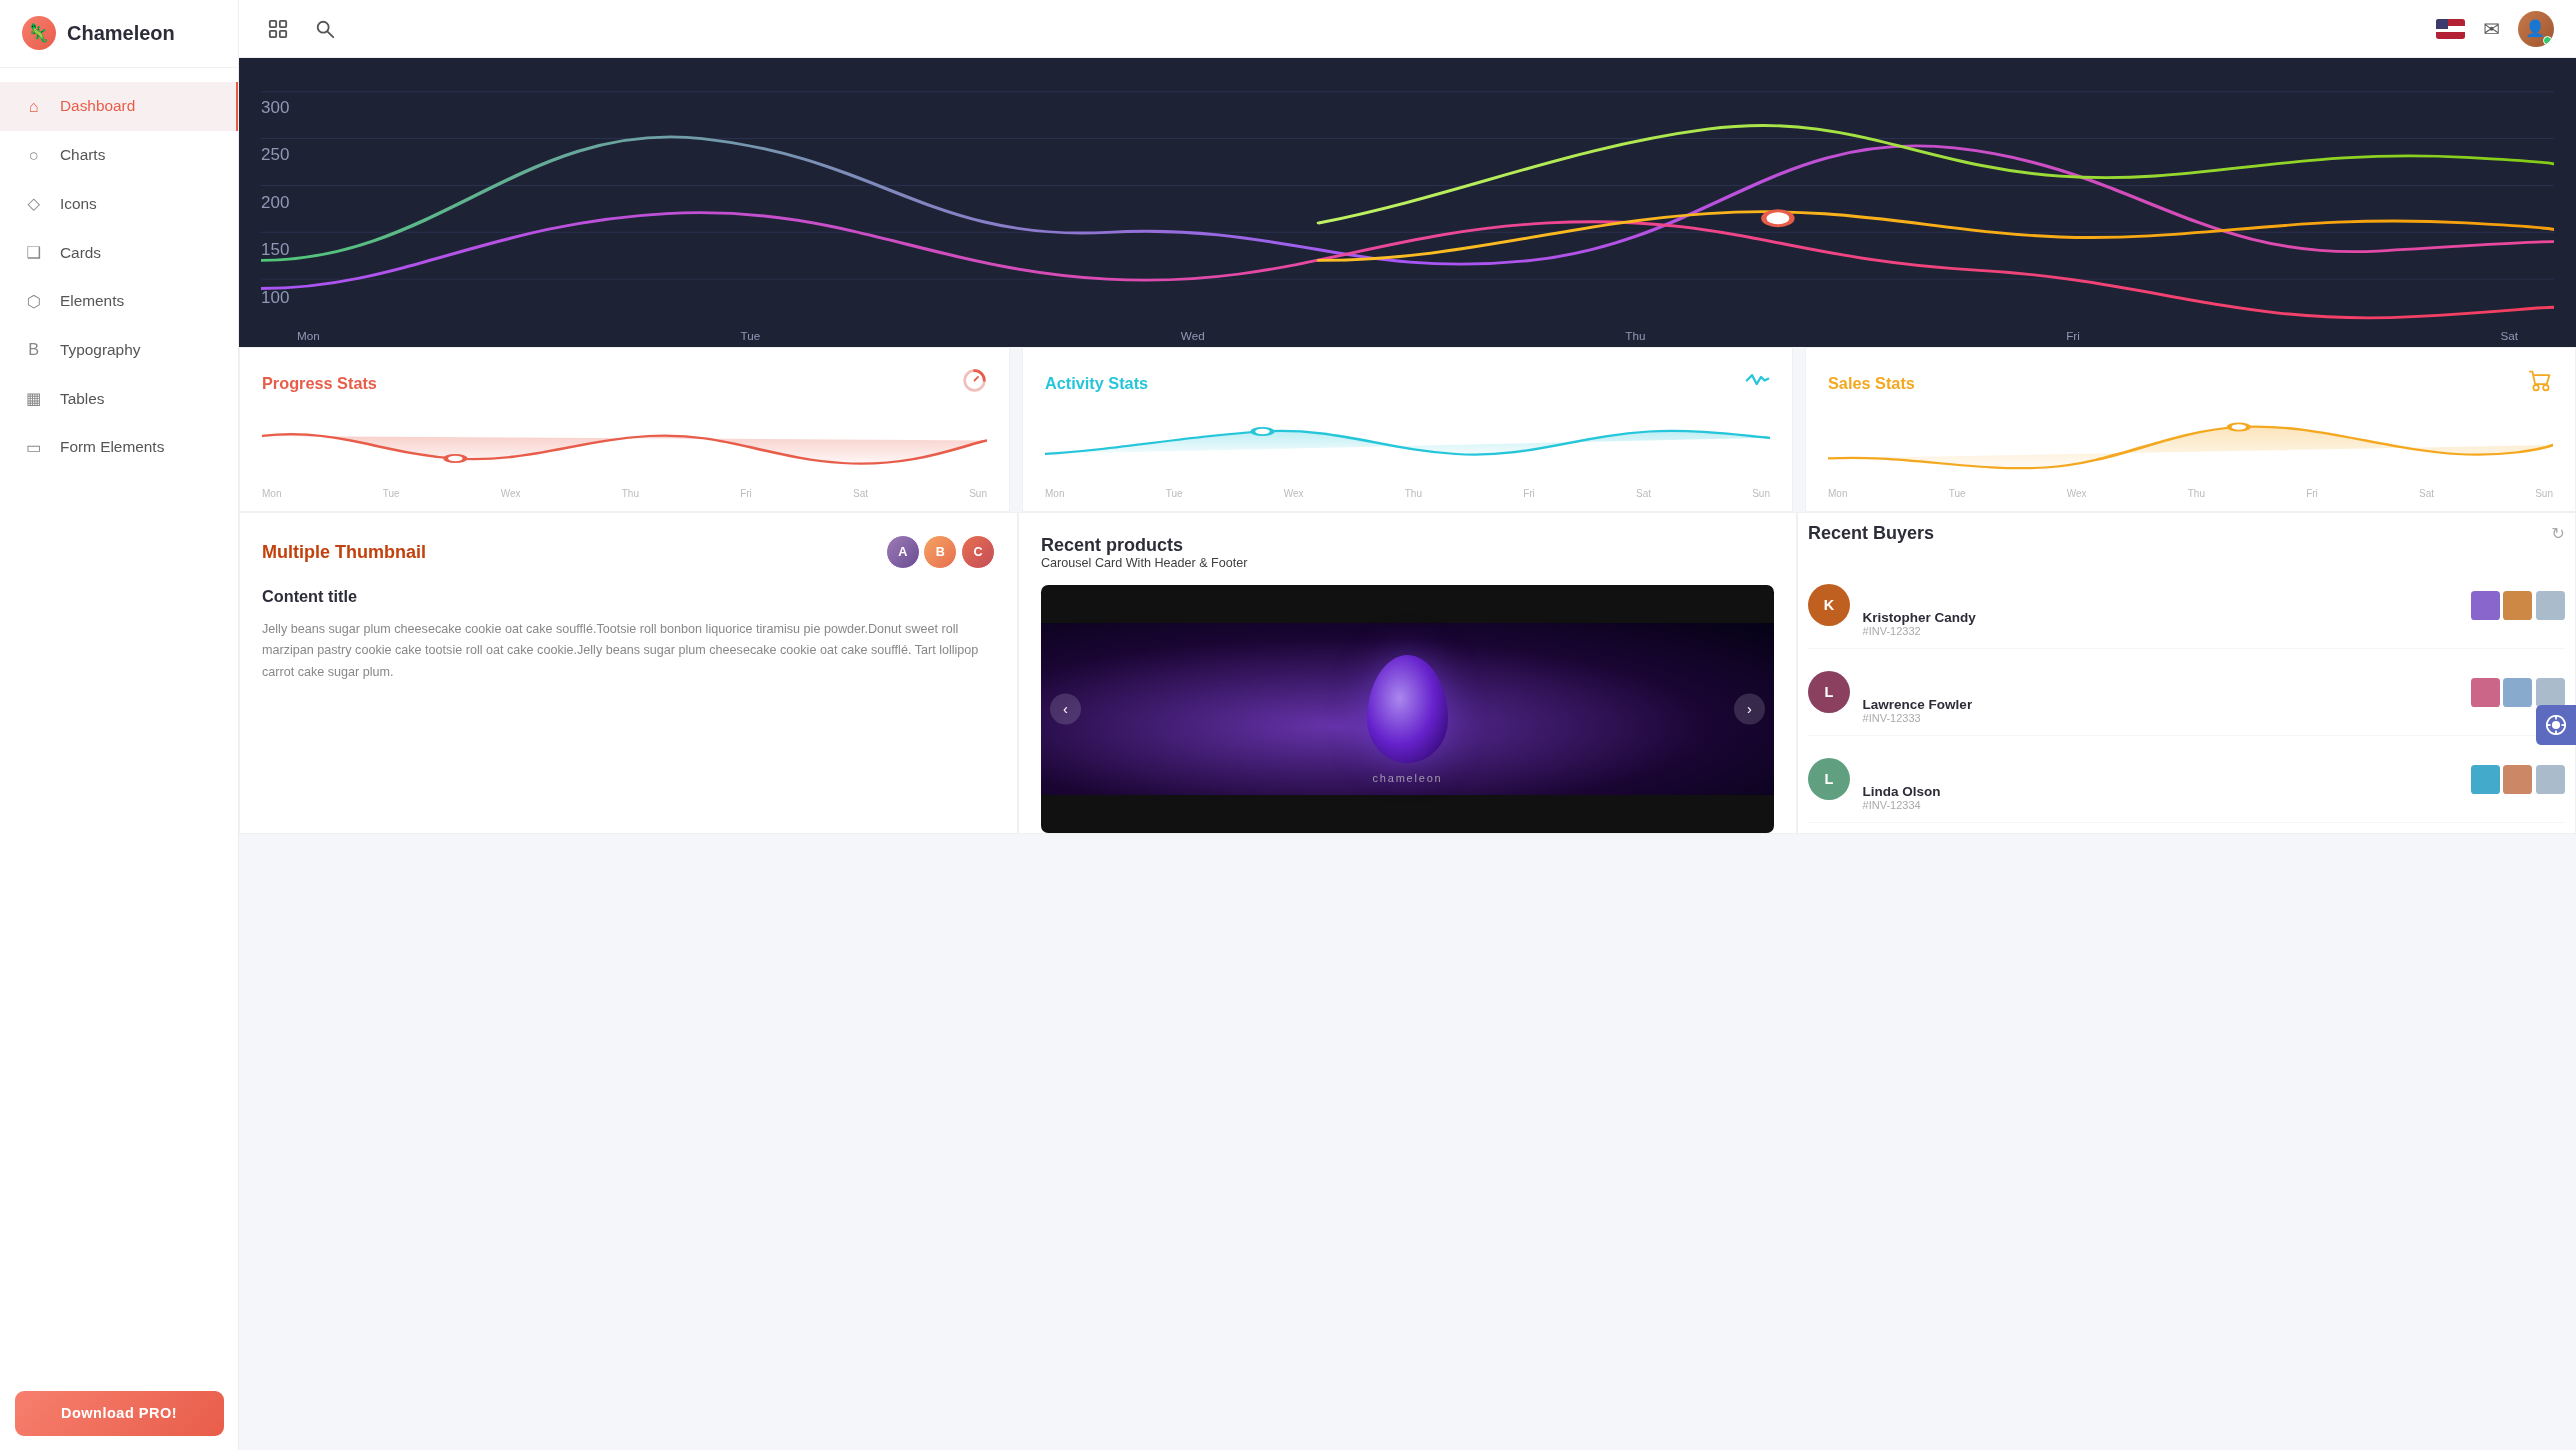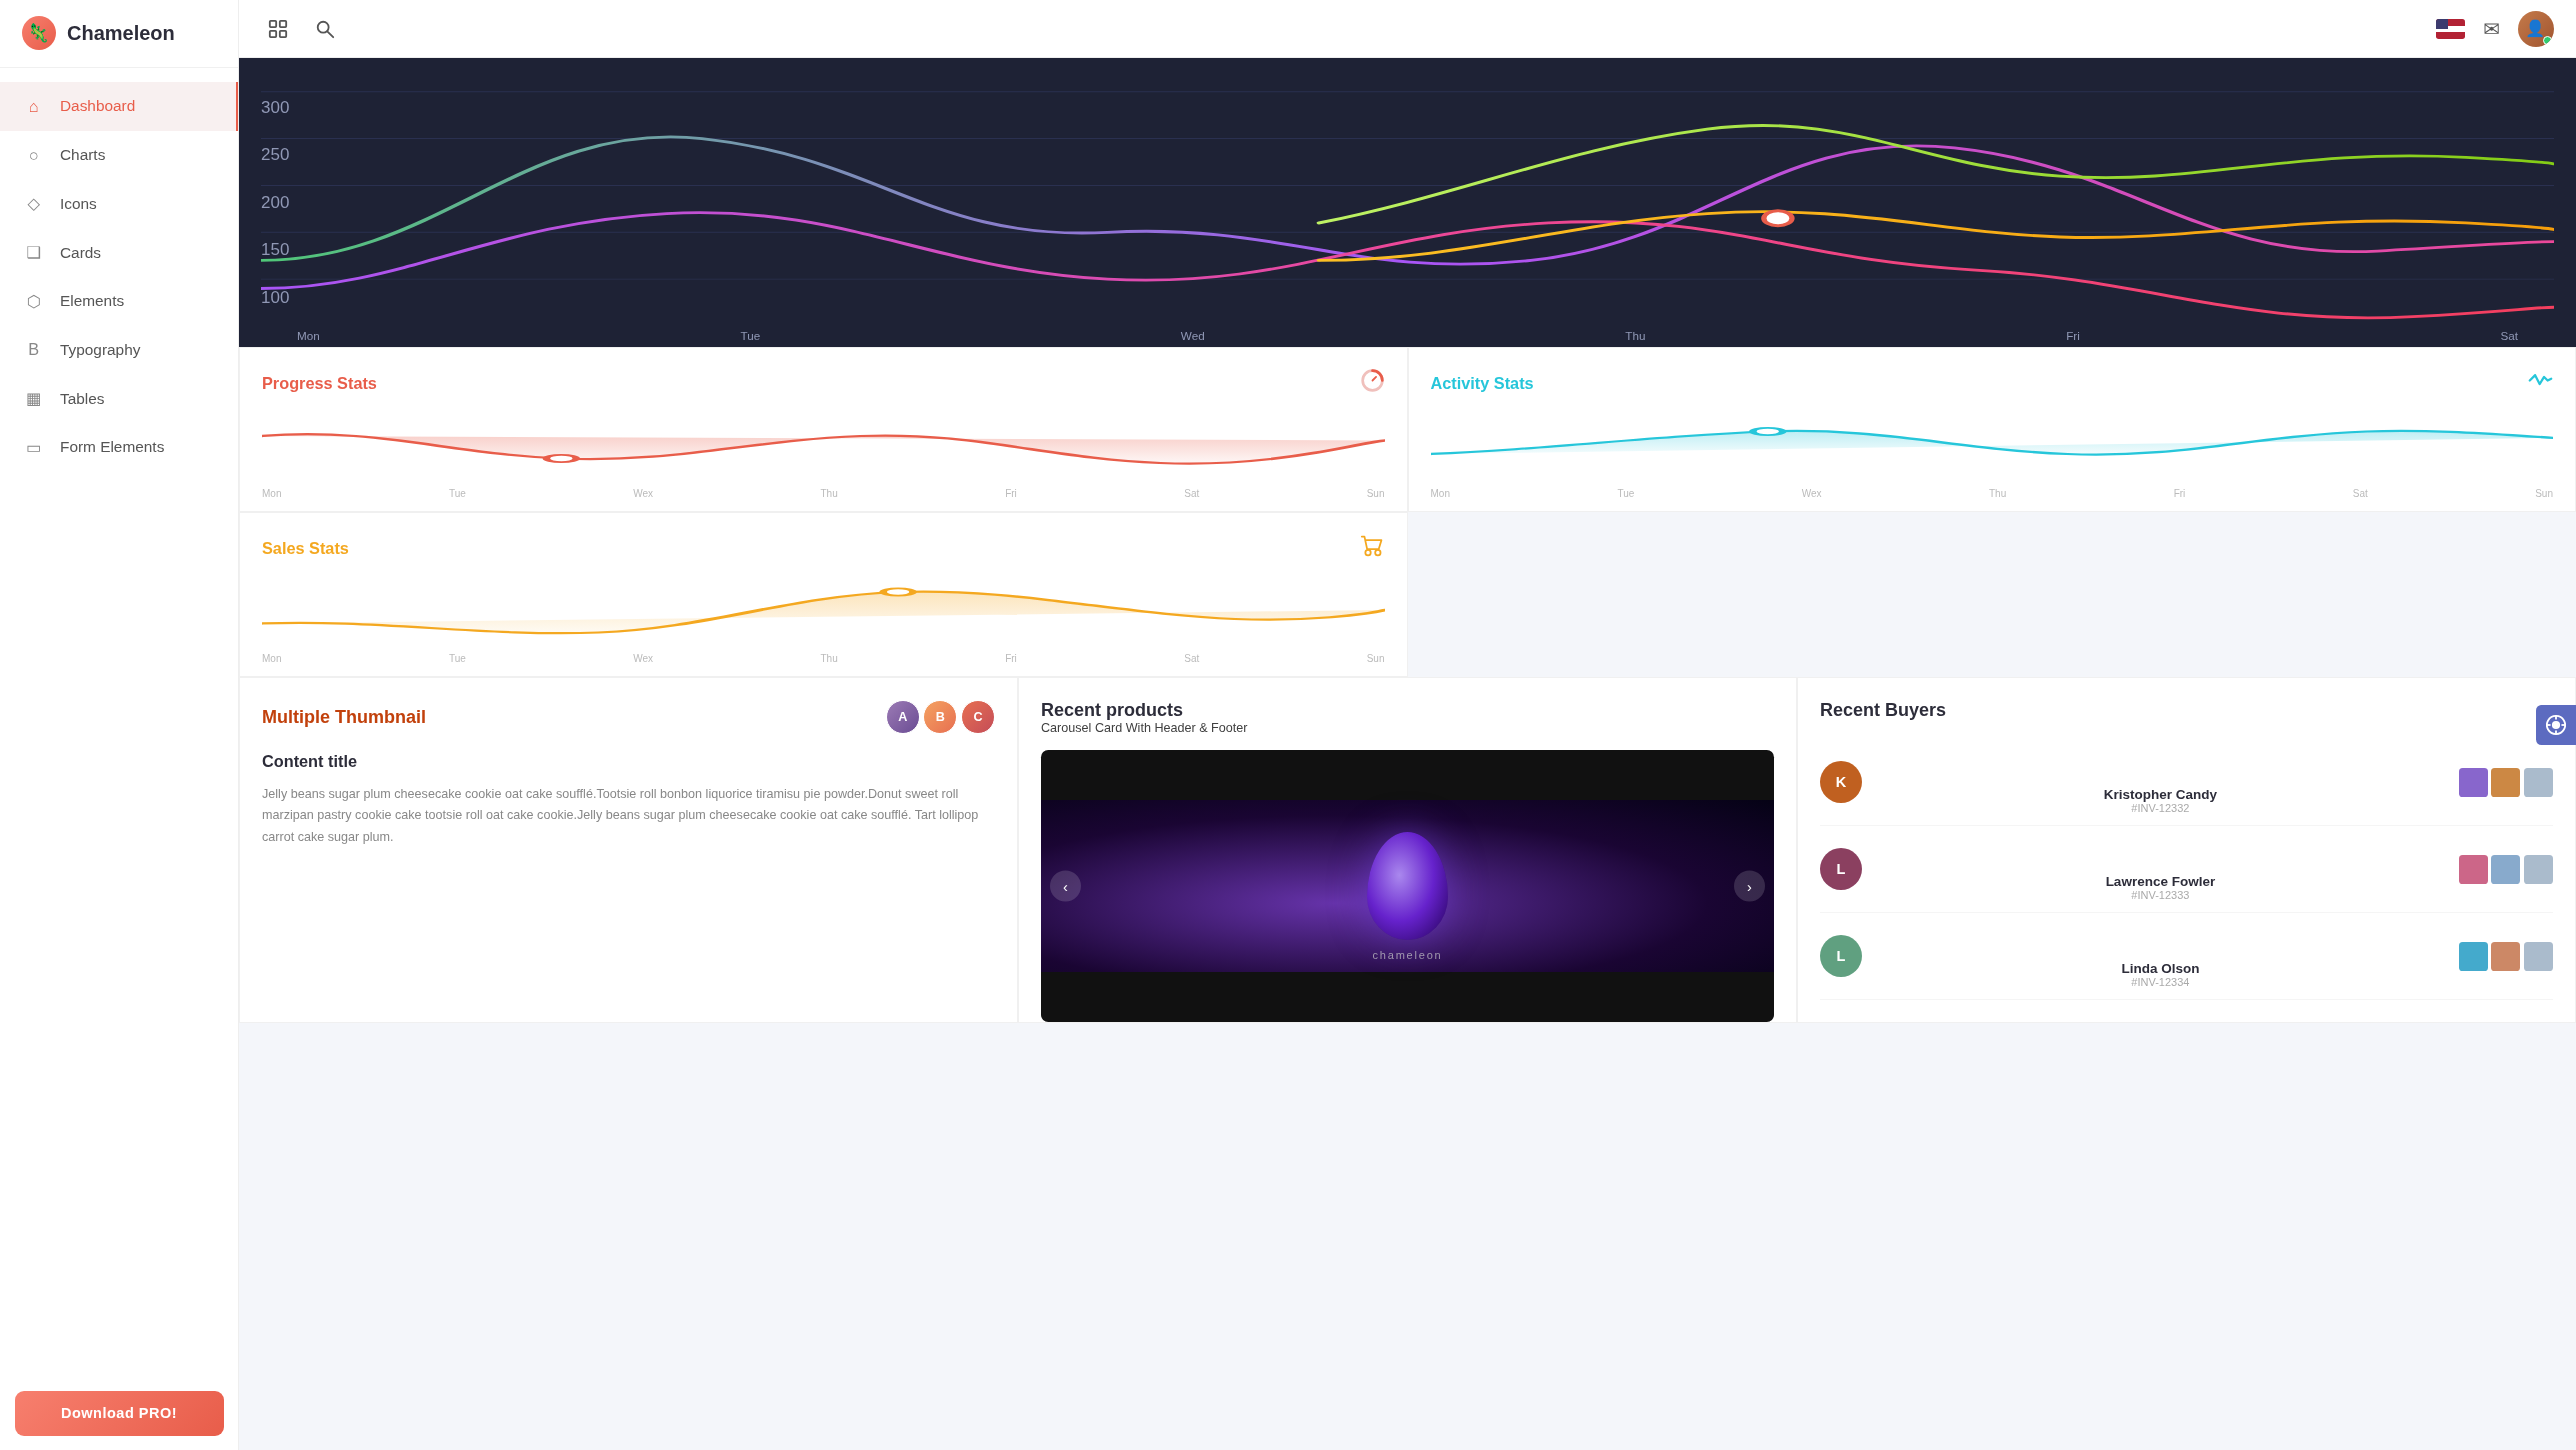--- a/index.html
+++ b/index.html
@@ -183,22 +183,22 @@
       display: flex; align-items: center; justify-content: center;
       border-radius: 5.4px 0 0 5.4px;
       cursor: pointer;
       color: white; font-size: 18px;
       z-index: 100;
     }
 
     
     #stats-row {
       display: grid;
-      grid-template-columns: 1fr 1fr;
-      gap: 0;
+      grid-template-columns: 1fr 1fr 1fr;
+      gap: 12px;
       padding: 0;
     }
     .stat-card {
       background: white;
       border: 0.9px solid #f0f0f0;
       padding: 20px 22px 9px 22px;
     }
     .stat-card-header {
       display: flex;
       align-items: center;
@@ -314,22 +314,21 @@
       color: white; font-size: 14.5px; cursor: pointer;
       z-index: 2;
     }
     .carousel-prev { left: 9px; }
     .carousel-next { right: 9px; }
 
     
     .recent-buyers-card {
       background: white;
       border: 0.9px solid #f0f0f0;
-      padding: 22px;
-      text-align: center;
+      padding: 10px;
     }
     .recent-buyers-header {
       display: flex; align-items: center; justify-content: space-between;
       margin-bottom: 18px;
     }
     .recent-buyers-title {
       font-size: 18px; font-weight: 600; color: #2d2d3a;
     }
     .refresh-icon { font-size: 16.3px; color: #aaa; cursor: pointer; }
     .buyer-row {

